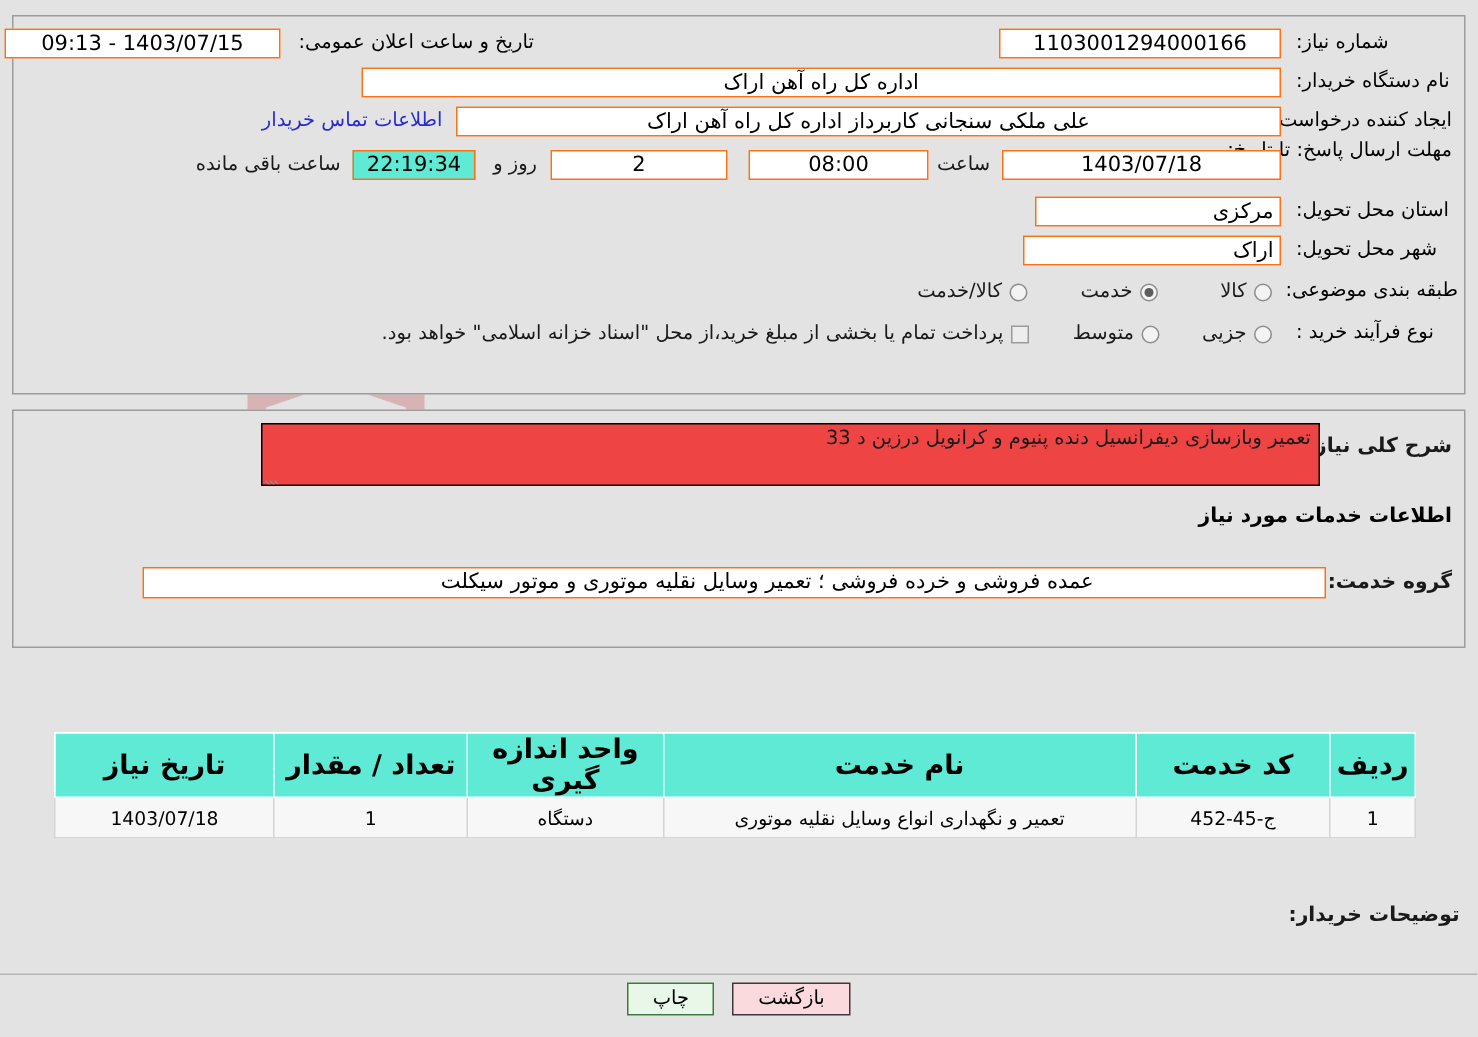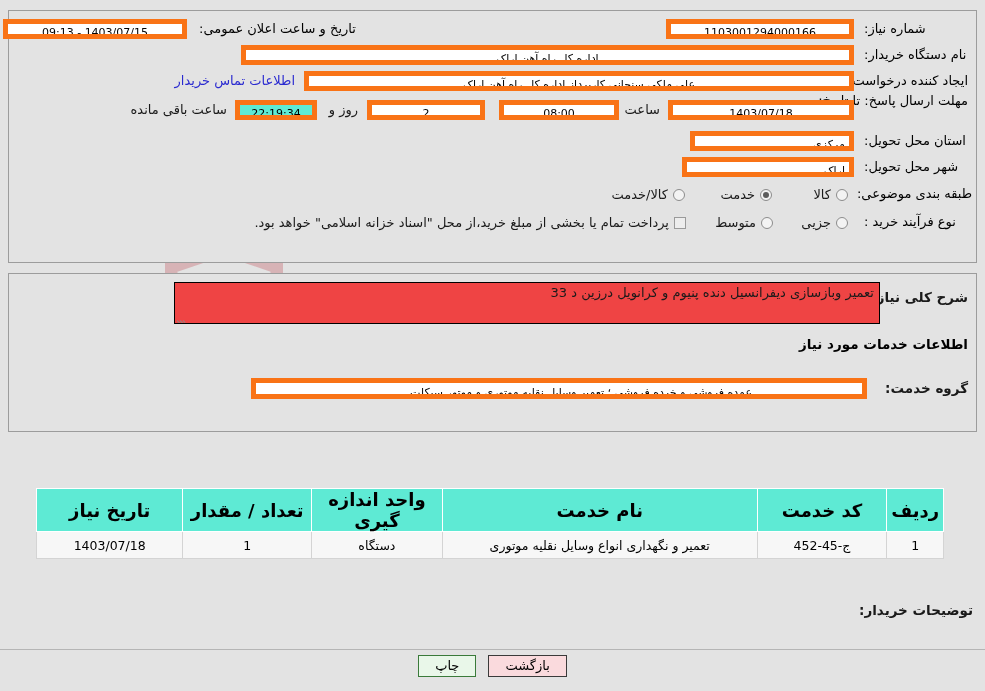--- a/index.html
+++ b/index.html
@@ -79,25 +79,25 @@
   .lbl{
     text-align:left;
     font-size:13px;
     color:#000;
     white-space:nowrap;
     padding-left:6px;
     box-sizing:border-box;
   }
   .fld{
     background:#ffffff;
-    border:5px solid #f97316;
+    border:1px solid #f97316;
     box-sizing:border-box;
     height:20px;
     line-height:18px;
-    font-size:11px;
+    font-size:14px;
     padding:0 4px;
     text-align:center;
     color:#000;
     overflow:hidden;
     white-space:nowrap;
   }
   .fld.rtl-right{text-align:right;}
   .fld.yellow{background:#5eead4;}
   .txt-plain{font-size:13px;white-space:nowrap;}
   .link{
@@ -324,21 +324,21 @@
       <span class="grip">
         <i style="left:0px;top:8px;width:9px;"></i>
         <i style="left:3px;top:8px;width:6px;"></i>
         <i style="left:6px;top:8px;width:3px;"></i>
       </span>
     </div>
 
     <span class="abs section-h" style="top:62px;right:8px;">اطلاعات خدمات مورد نیاز</span>
 
     <span class="abs bold-lbl" style="top:106px;right:8px;">گروه خدمت:</span>
-    <div class="abs fld" style="top:104px;right:109px;width:616px;height:21px;line-height:19px;padding-left:48px;">عمده فروشی و خرده فروشی ؛ تعمیر وسایل نقلیه موتوری و موتور سیکلت</div>
+    <div class="abs fld" style="top:104px;right:92px;width:789px;height:21px;line-height:19px;padding-left:48px;">عمده فروشی و خرده فروشی ؛ تعمیر وسایل نقلیه موتوری و موتور سیکلت</div>
   </div>
 
   <div class="abs" style="top:478px;right:41px;">
     <table class="grid">
       <thead>
         <tr>
           <th style="width:41px;">ردیف</th>
           <th style="width:128px;">کد خدمت</th>
           <th style="width:336px;">نام خدمت</th>
           <th style="width:130px;">واحد اندازه گیری</th>

